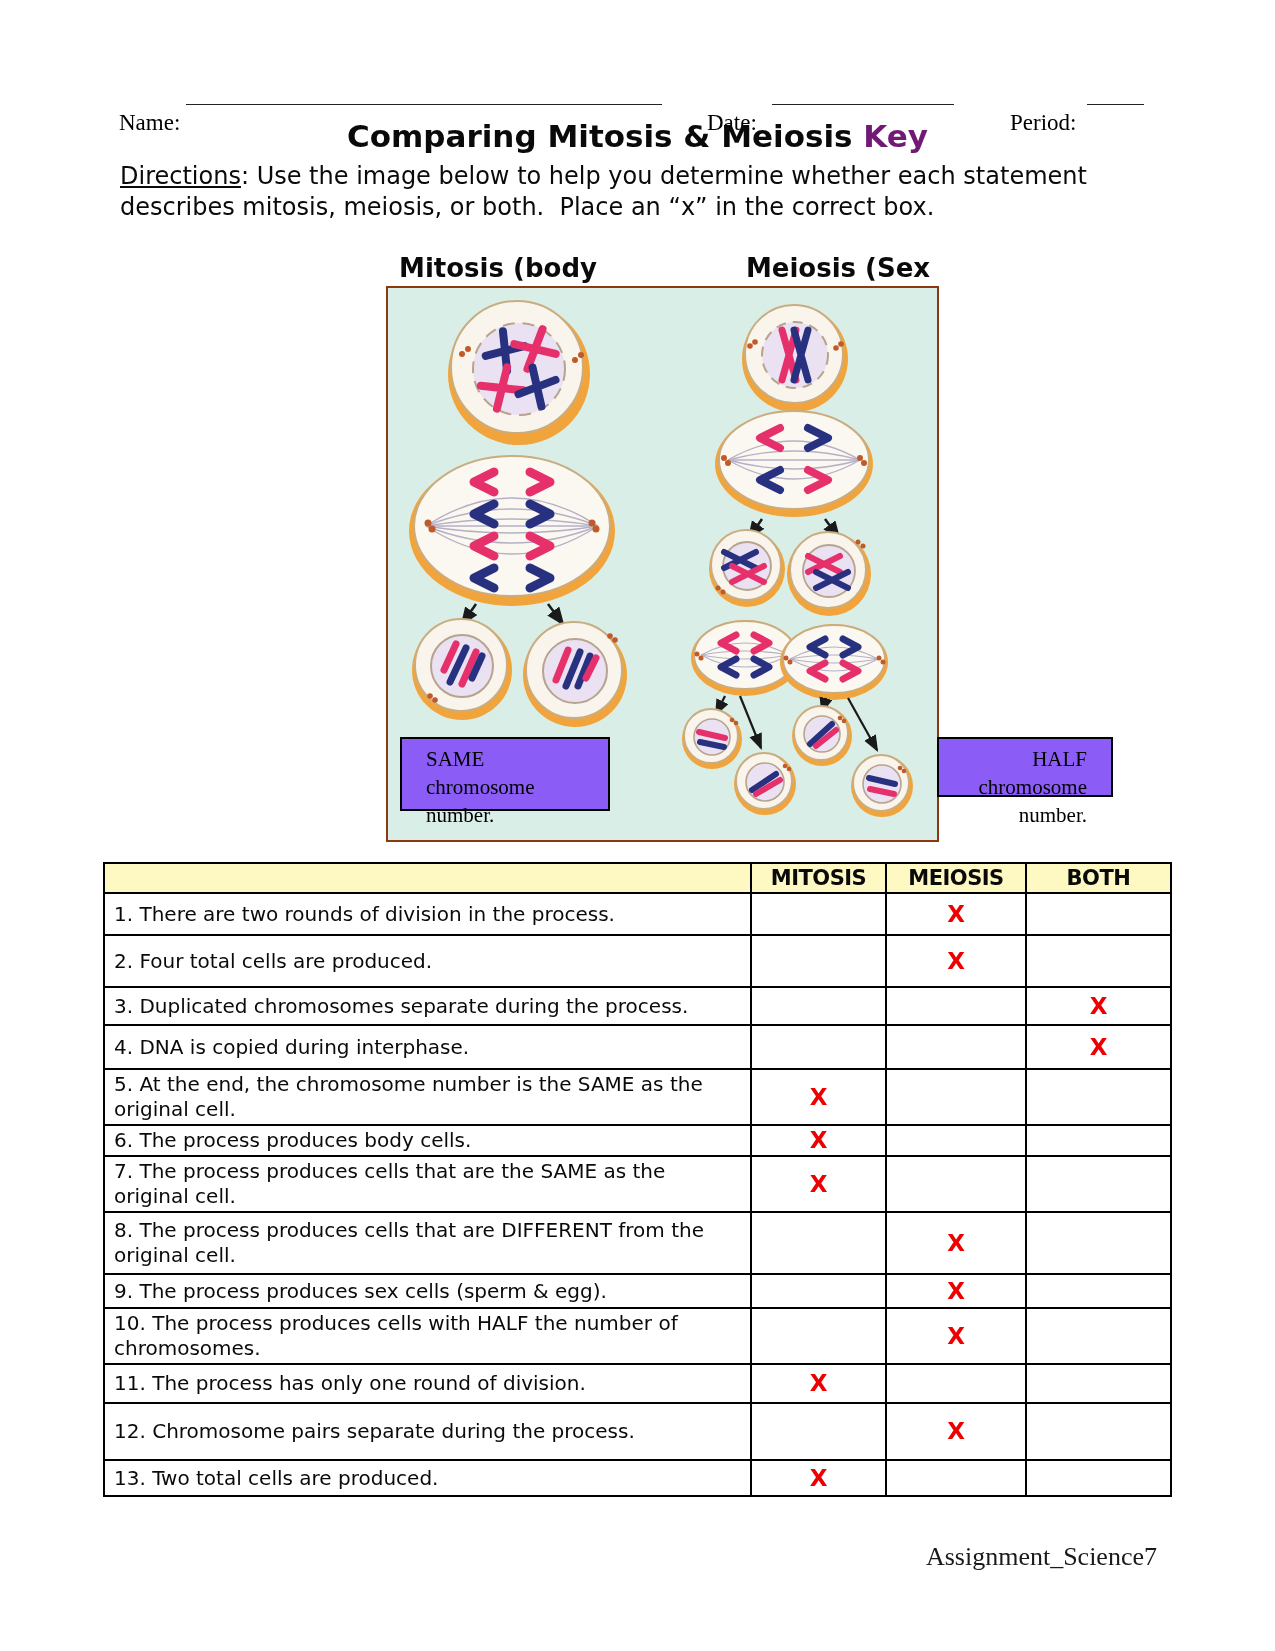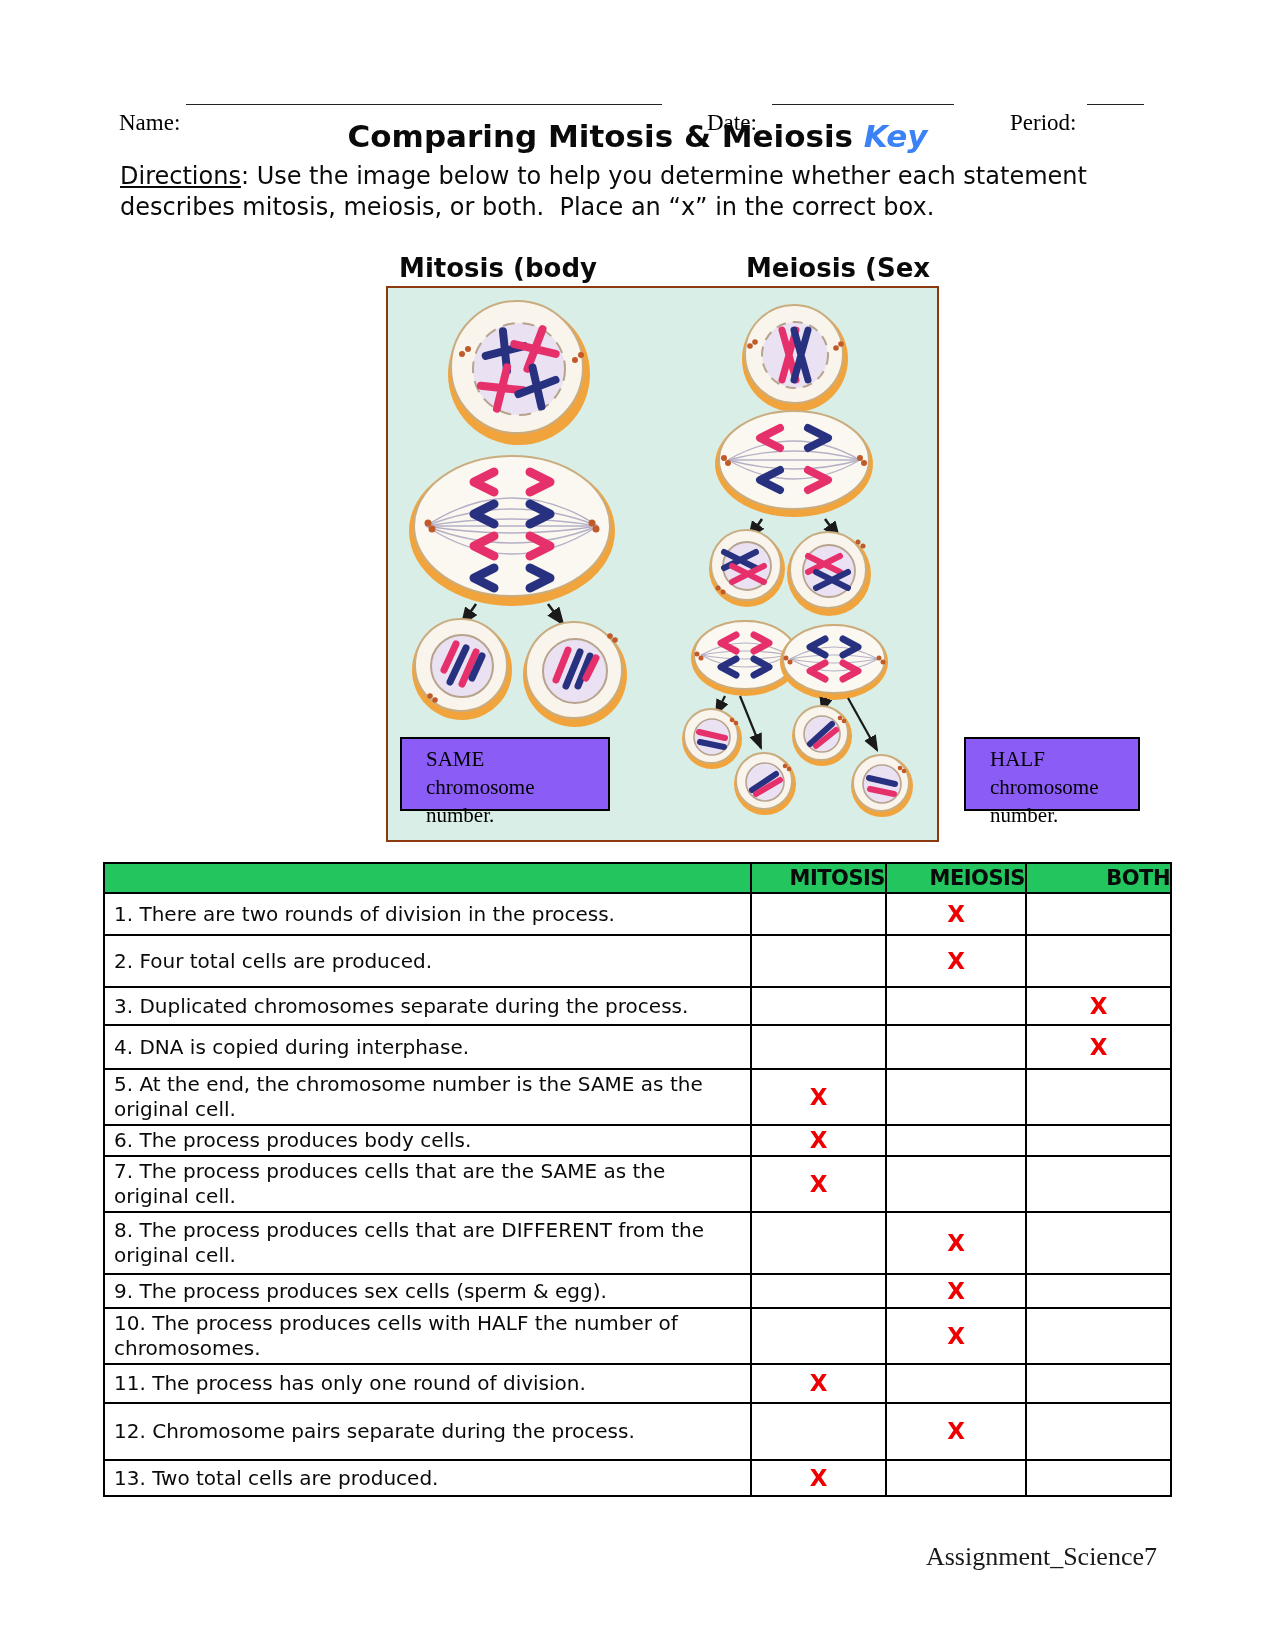--- a/index.html
+++ b/index.html
@@ -7,41 +7,41 @@
         font-family:"DejaVu Sans","Liberation Sans",sans-serif;color:#111;}
   .abs{position:absolute;}
 
   
   .serif{font-family:"Liberation Serif","DejaVu Serif",serif;}
   .hdr-label{top:78px;font-size:23px;color:#000;margin-top:32px;}
   .blank-line{top:79px;height:25px;border-bottom:1.5px solid #222;}
 
   
   .title{top:118px;left:0;width:1275px;text-align:center;font-size:31px;font-weight:bold;color:#0a0a0a;}
-  .title .key{color:#3b82f6;font-style:italic;}
+  .title .key{color:#701a75;}
 
   
   .directions{top:161px;left:120px;width:1060px;font-size:24px;line-height:31px;color:#0a0a0a;white-space:pre-wrap;}
   .directions .dlabel{text-decoration:underline;}
 
   
   .col-label{top:253px;width:250px;text-align:center;font-size:26px;font-weight:bold;color:#0a0a0a;}
 
   
   .diagram{top:286px;left:386px;width:549px;height:552px;background:#d8eee6;border:2px solid #8a3a0e;}
 
   .note-box{background:#8b5cf6;border:2px solid #000;font-size:21px;line-height:28px;
             padding:6px 24px;box-sizing:border-box;color:#000;}
   .same-box{top:737px;left:400px;width:210px;height:74px;}
-  .half-box{top:737px;left:964px;width:176px;height:74px;}
+  .half-box{top:737px;left:937px;width:176px;height:60px;text-align:right;}
 
   
   .answer-table{position:absolute;top:862px;left:103px;border-collapse:collapse;table-layout:fixed;}
   .answer-table th,.answer-table td{border:2px solid #000;padding:0;}
-  .answer-table thead th{background:#22c55e;height:28px;font-size:21px;font-weight:bold;color:#0a0a0a;letter-spacing:-0.5px;text-align:right;}
+  .answer-table thead th{background:#fef9c3;height:28px;font-size:21px;font-weight:bold;color:#0a0a0a;letter-spacing:-0.5px;}
   .answer-table td.stmt{font-size:20px;line-height:25px;padding:2px 6px 2px 9px;vertical-align:middle;color:#0a0a0a;margin-top:20px;}
   .answer-table td.mark{text-align:center;vertical-align:middle;font-size:23px;font-weight:bold;color:#ee0000;line-height:1;}
 
   
   .footer{top:1542px;right:118px;font-size:26px;color:#1a1a1a;}
 </style>
 </head>
 <body>
 
 <div class="page">

